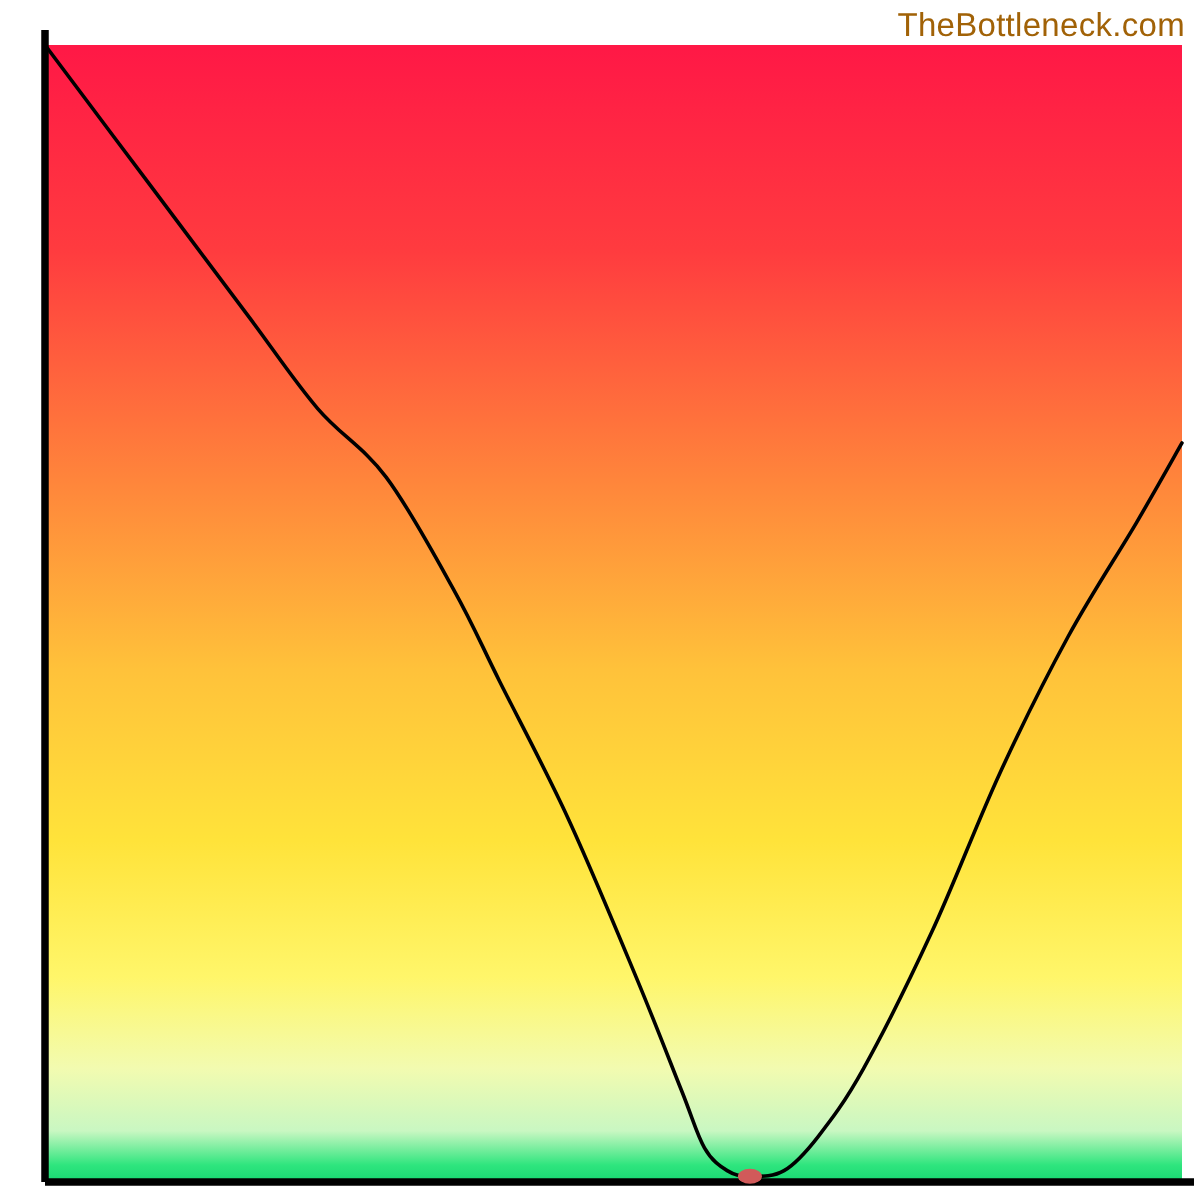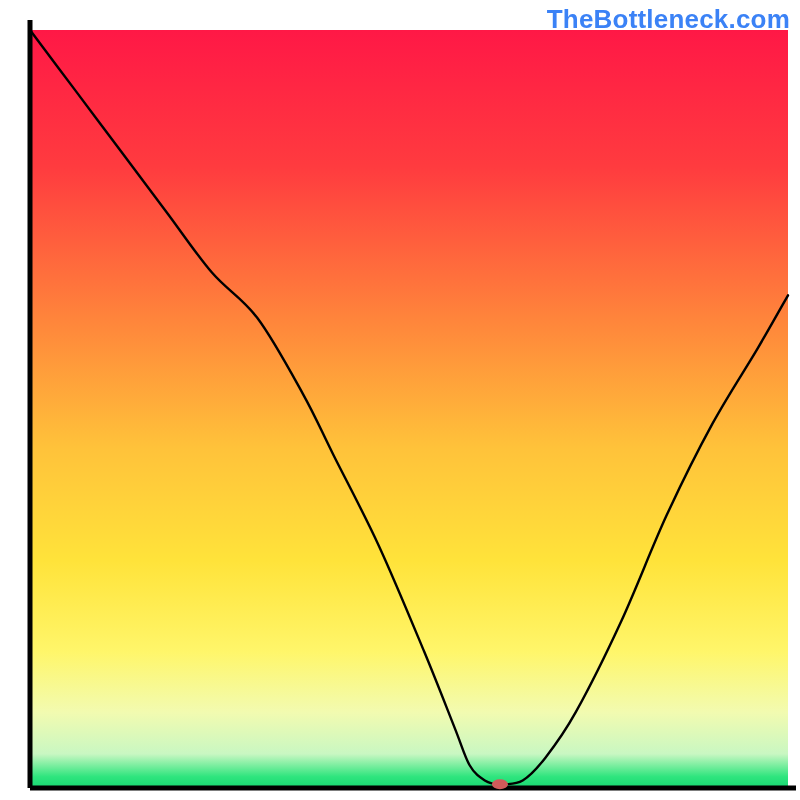--- a/index.html
+++ b/index.html
@@ -3,23 +3,23 @@
 <meta charset="utf-8">
 <style>
   * { margin: 0; padding: 0; box-sizing: border-box; }
   html, body { width: 800px; height: 800px; overflow: hidden; background: #fff; }
   .wrap { position: relative; width: 800px; height: 800px; }
   .watermark {
     position: absolute;
     top: 4px;
     right: 10px;
     font-family: Arial, Helvetica, sans-serif;
-    font-size: 26px;
-    color: #3b82f6;
-    font-weight: 700;
+    font-size: 22px;
+    color: #a16207;
+    font-weight: 400;
     letter-spacing: 0.2px;
   }
   svg.chart { position: absolute; left: 0; top: 0; }
 </style>
 </head>
 <body>
 
 <div class="wrap">
   <div class="watermark">TheBottleneck.com</div>
   <svg class="chart" width="800" height="800" viewBox="0 0 800 800">

